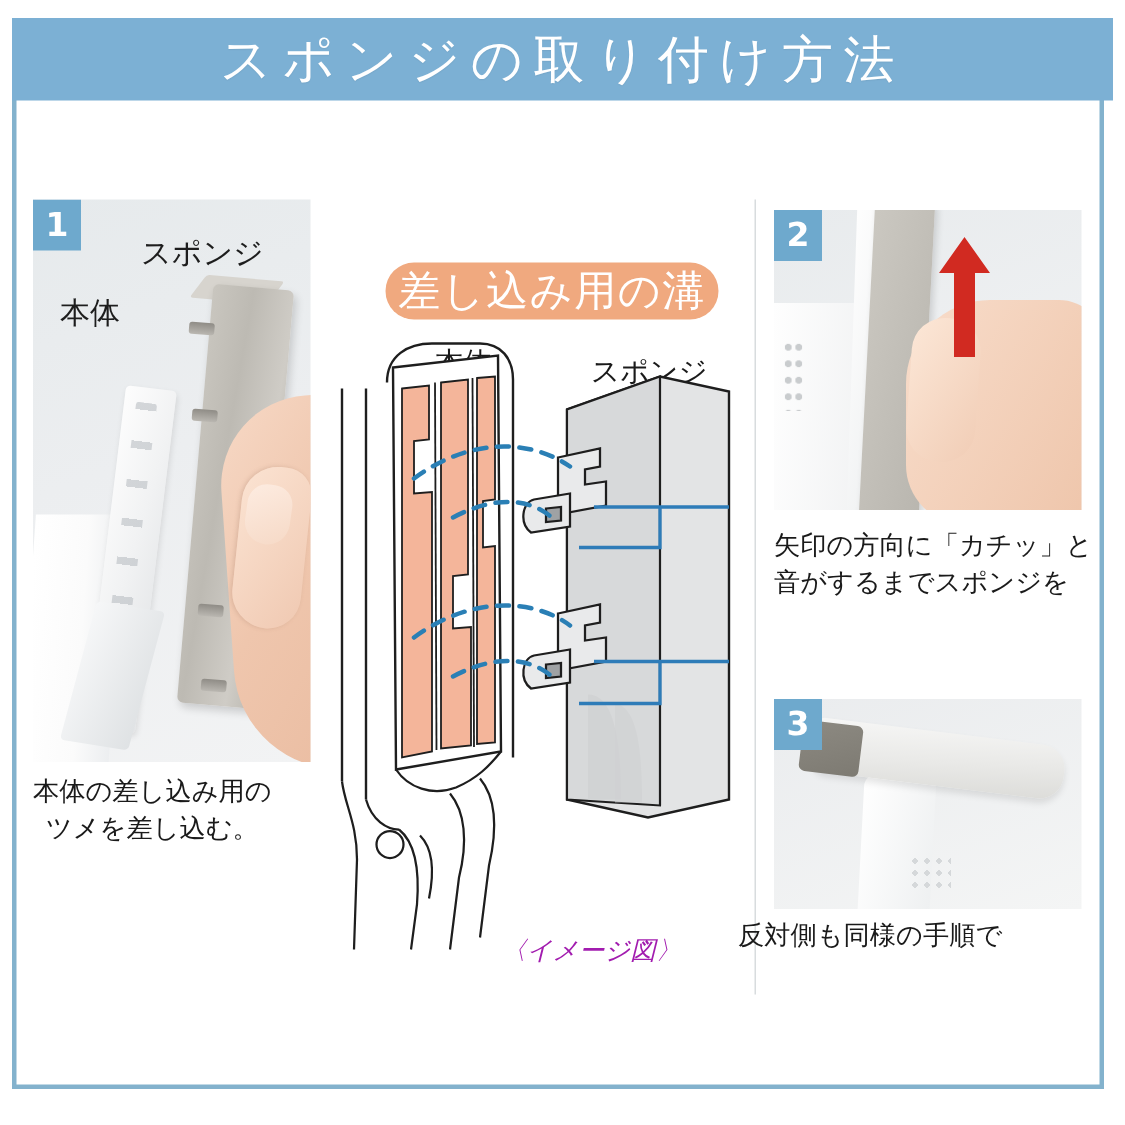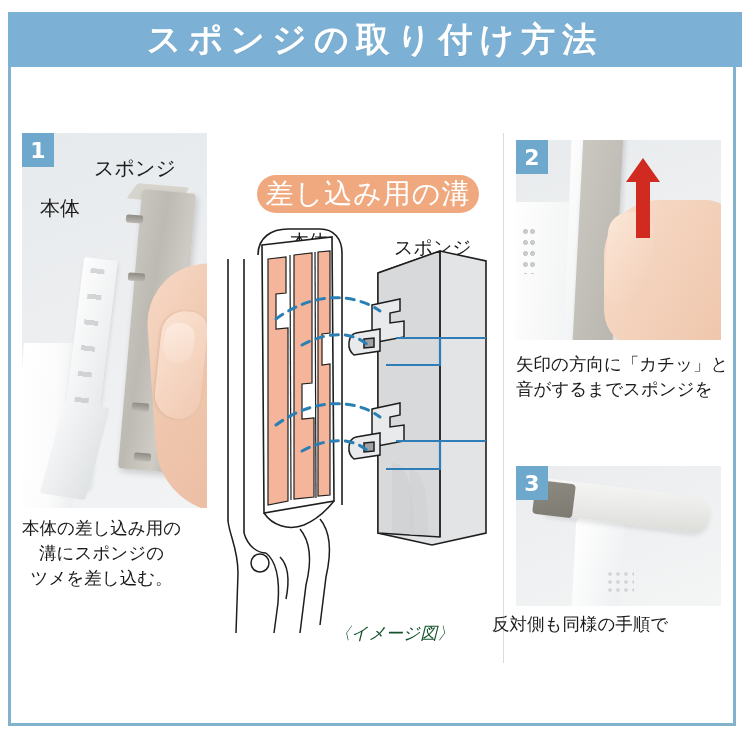--- a/index.html
+++ b/index.html
@@ -27,21 +27,21 @@
     position:absolute;left:8px;top:12px;
     width:734px;height:55px;
     background:#7cb0d4;
     display:flex;align-items:center;justify-content:center;
     box-sizing:border-box;
   }
   .banner-title{
     color:#ffffff;
     font-size:34px;
     letter-spacing:7px;
-    font-weight:700;
+    font-weight:400;
     white-space:nowrap;
     text-shadow:0 1px 1px rgba(0,0,0,.06);
   }
 
   
   .panel1{
     position:absolute;left:22px;top:133px;width:185px;height:375px;
     background:linear-gradient(160deg,#e6eaec 0%,#eceef0 45%,#f2f3f4 100%);
     overflow:hidden;
   }
@@ -141,21 +141,21 @@
     display:flex;align-items:center;justify-content:center;
   }
   .pill-text{color:#ffffff;font-size:28px;letter-spacing:1px;white-space:nowrap;}
   .c-lbl{position:absolute;color:#1a1a1a;font-size:19px;white-space:nowrap;}
   .c-lbl-body{left:76px;top:96px;}
   .c-lbl-sponge{left:180px;top:102px;}
   .tume{position:absolute;color:#1a1a1a;font-size:17px;white-space:nowrap;}
   .tume1{left:228px;top:191px;}
   .tume2{left:228px;top:294px;}
   .note{
-    position:absolute;left:120px;top:489px;color:#14532d;font-size:17px;
+    position:absolute;left:120px;top:489px;color:#a21caf;font-size:17px;
     font-style:italic;white-space:nowrap;
   }
 
   
   .divider{
     position:absolute;left:503px;top:133px;width:1px;height:530px;background:#d8dcde;
   }
   .panel2{
     position:absolute;left:516px;top:140px;width:205px;height:200px;
     background:linear-gradient(160deg,#e8ebed,#f3f4f5);
@@ -250,21 +250,20 @@
     <div class="p1-thumb"></div>
     <div class="p1-nail"></div>
 
     <div class="badge p1-badge">1</div>
     <div class="lbl p1-lbl-body">本体</div>
     <div class="lbl p1-lbl-sponge">スポンジ</div>
   </div>
 
   <div class="cap cap1">
     <div>本体の差し込み用の</div>
-    <div>溝にスポンジの</div>
     <div>ツメを差し込む。</div>
   </div>
 
   <div class="center">
 
     <div class="pill">
       <span class="pill-text">差し込み用の溝</span>
     </div>
 
     <div class="c-lbl c-lbl-body">本体</div>

